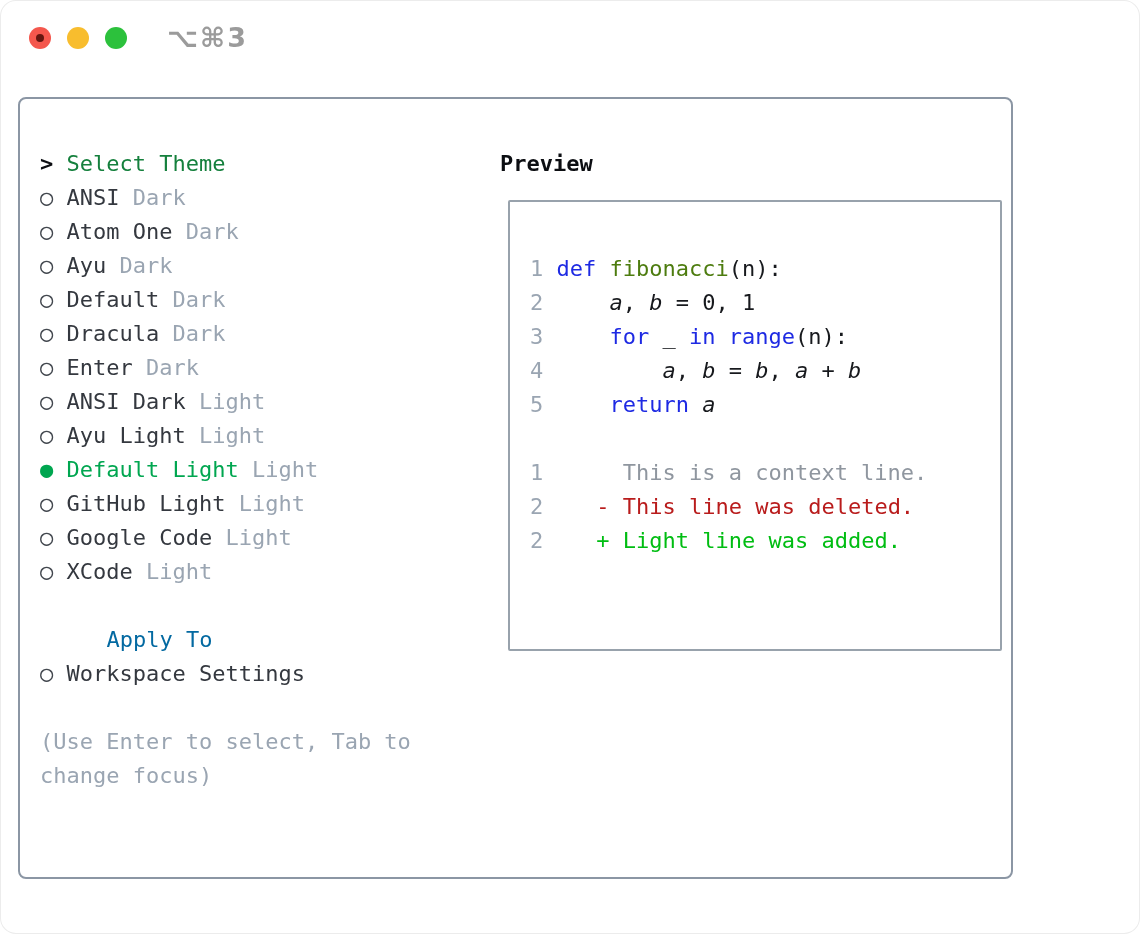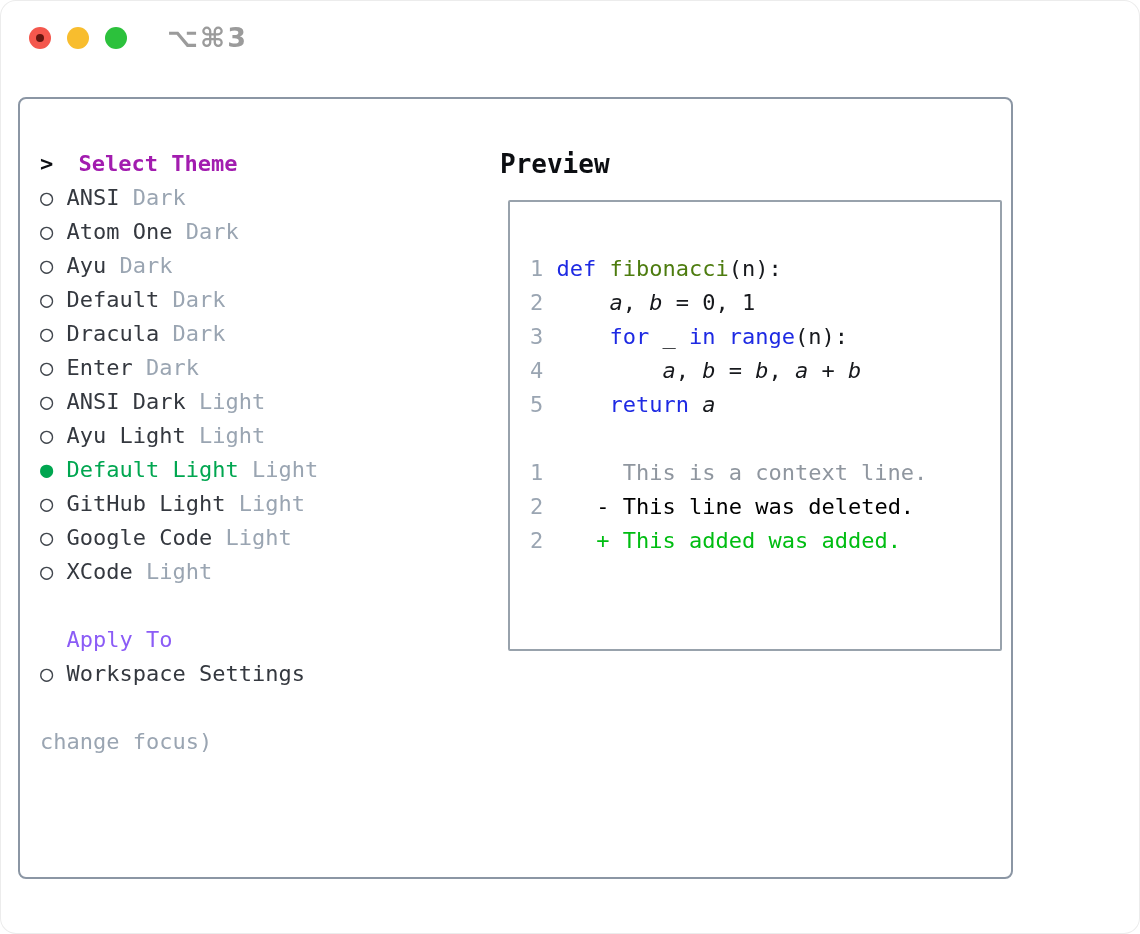--- a/index.html
+++ b/index.html
@@ -27,47 +27,47 @@
   
   .main-box{
     position:absolute;left:18px;top:97px;width:991px;height:778px;
     border:2px solid #8b96a4;border-radius:8px;background:#fff;
   }
   .row{display:flex;line-height:34px;font-size:22px;white-space:pre;}
   .gutter{display:inline-block;width:2ch;white-space:pre;flex:none;}
   
   .left-col{position:absolute;left:20px;top:48px;}
   .prompt{font-weight:bold;color:#0c0e12;}
-  .hdr{font-weight:bold;color:#a21caf;margin-left:12px;}
+  .hdr{font-weight:normal;color:#15803d;}
   .radio::before{content:"○";color:#42474e;}
   .theme-row.selected .radio::before{content:"●";color:#00a650;}
   .name{color:#34383f;}
   .theme-row.selected .name{color:#00a650;}
   .variant{color:#9aa5b2;margin-left:1ch;}
   .spacer{height:34px;}
-  .apply-hdr{color:#8b5cf6;}
+  .apply-hdr{color:#0369a1;margin-left:40px;}
   .opt-label{color:#34383f;}
   .apply-row.selected .opt-label{color:#00a650;}
   .help{color:#9aa5b2;font-size:22px;line-height:34px;white-space:pre;}
   
-  .preview-label{position:absolute;left:480px;top:48px;font-size:26px;line-height:34px;font-weight:bold;color:#0c0e12;}
+  .preview-label{position:absolute;left:480px;top:48px;font-size:22px;line-height:34px;font-weight:bold;color:#0c0e12;}
   .preview-box{
     position:absolute;left:488px;top:101px;width:470px;height:397px;
     border:2px solid #98a2ac;border-radius:2px;background:#fff;
     padding-top:50px;padding-left:20px;box-sizing:content-box;
   }
   .pline{display:flex;height:34px;line-height:34px;font-size:22px;}
   .lnum{display:inline-block;width:2ch;white-space:pre;color:#9aa5b2;flex:none;}
   .tok{white-space:pre;text-align:right;}
   .kw{color:#1e2ae3;}
   .fn{color:#4d7c0f;}
   .pl{color:#17191d;}
   .var{color:#17191d;font-style:italic;}
   .ctx{color:#8f969f;}
-  .del{color:#000000;}
+  .del{color:#b91c1c;}
   .add{color:#00bd12;}
 </style>
 </head>
 <body>
 
 <div class="window">
 
   <div class="titlebar">
     <div class="light red"></div>
     <div class="light yellow"></div>
@@ -123,20 +123,21 @@
 
       <div class="row">
         <span class="gutter"></span><span class="apply-hdr">Apply To</span>
       </div>
       <div class="row apply-row">
         <span class="gutter radio"></span><span class="opt-label">Workspace Settings</span>
       </div>
 
       <div class="spacer"></div>
 
+      <div class="help">(Use Enter to select, Tab to</div>
       <div class="help">change focus)</div>
     </div>
 
     <div class="preview-label">Preview</div>
 
     <div class="preview-box">
       <div class="pline">
         <span class="lnum">1</span>
           <span class="tok kw">def</span>
           <span class="tok pl"> </span>
@@ -187,18 +188,18 @@
           <span class="tok ctx">     This is a context line.</span>
       </div>
       <div class="pline">
         <span class="lnum">2</span>
           <span class="tok pl">   </span>
           <span class="tok del">- This line was deleted.</span>
       </div>
       <div class="pline">
         <span class="lnum">2</span>
           <span class="tok pl">   </span>
-          <span class="tok add">+ This added was added.</span>
+          <span class="tok add">+ Light line was added.</span>
       </div>
     </div>
 
   </div>
 </div>
 
 </body></html>

